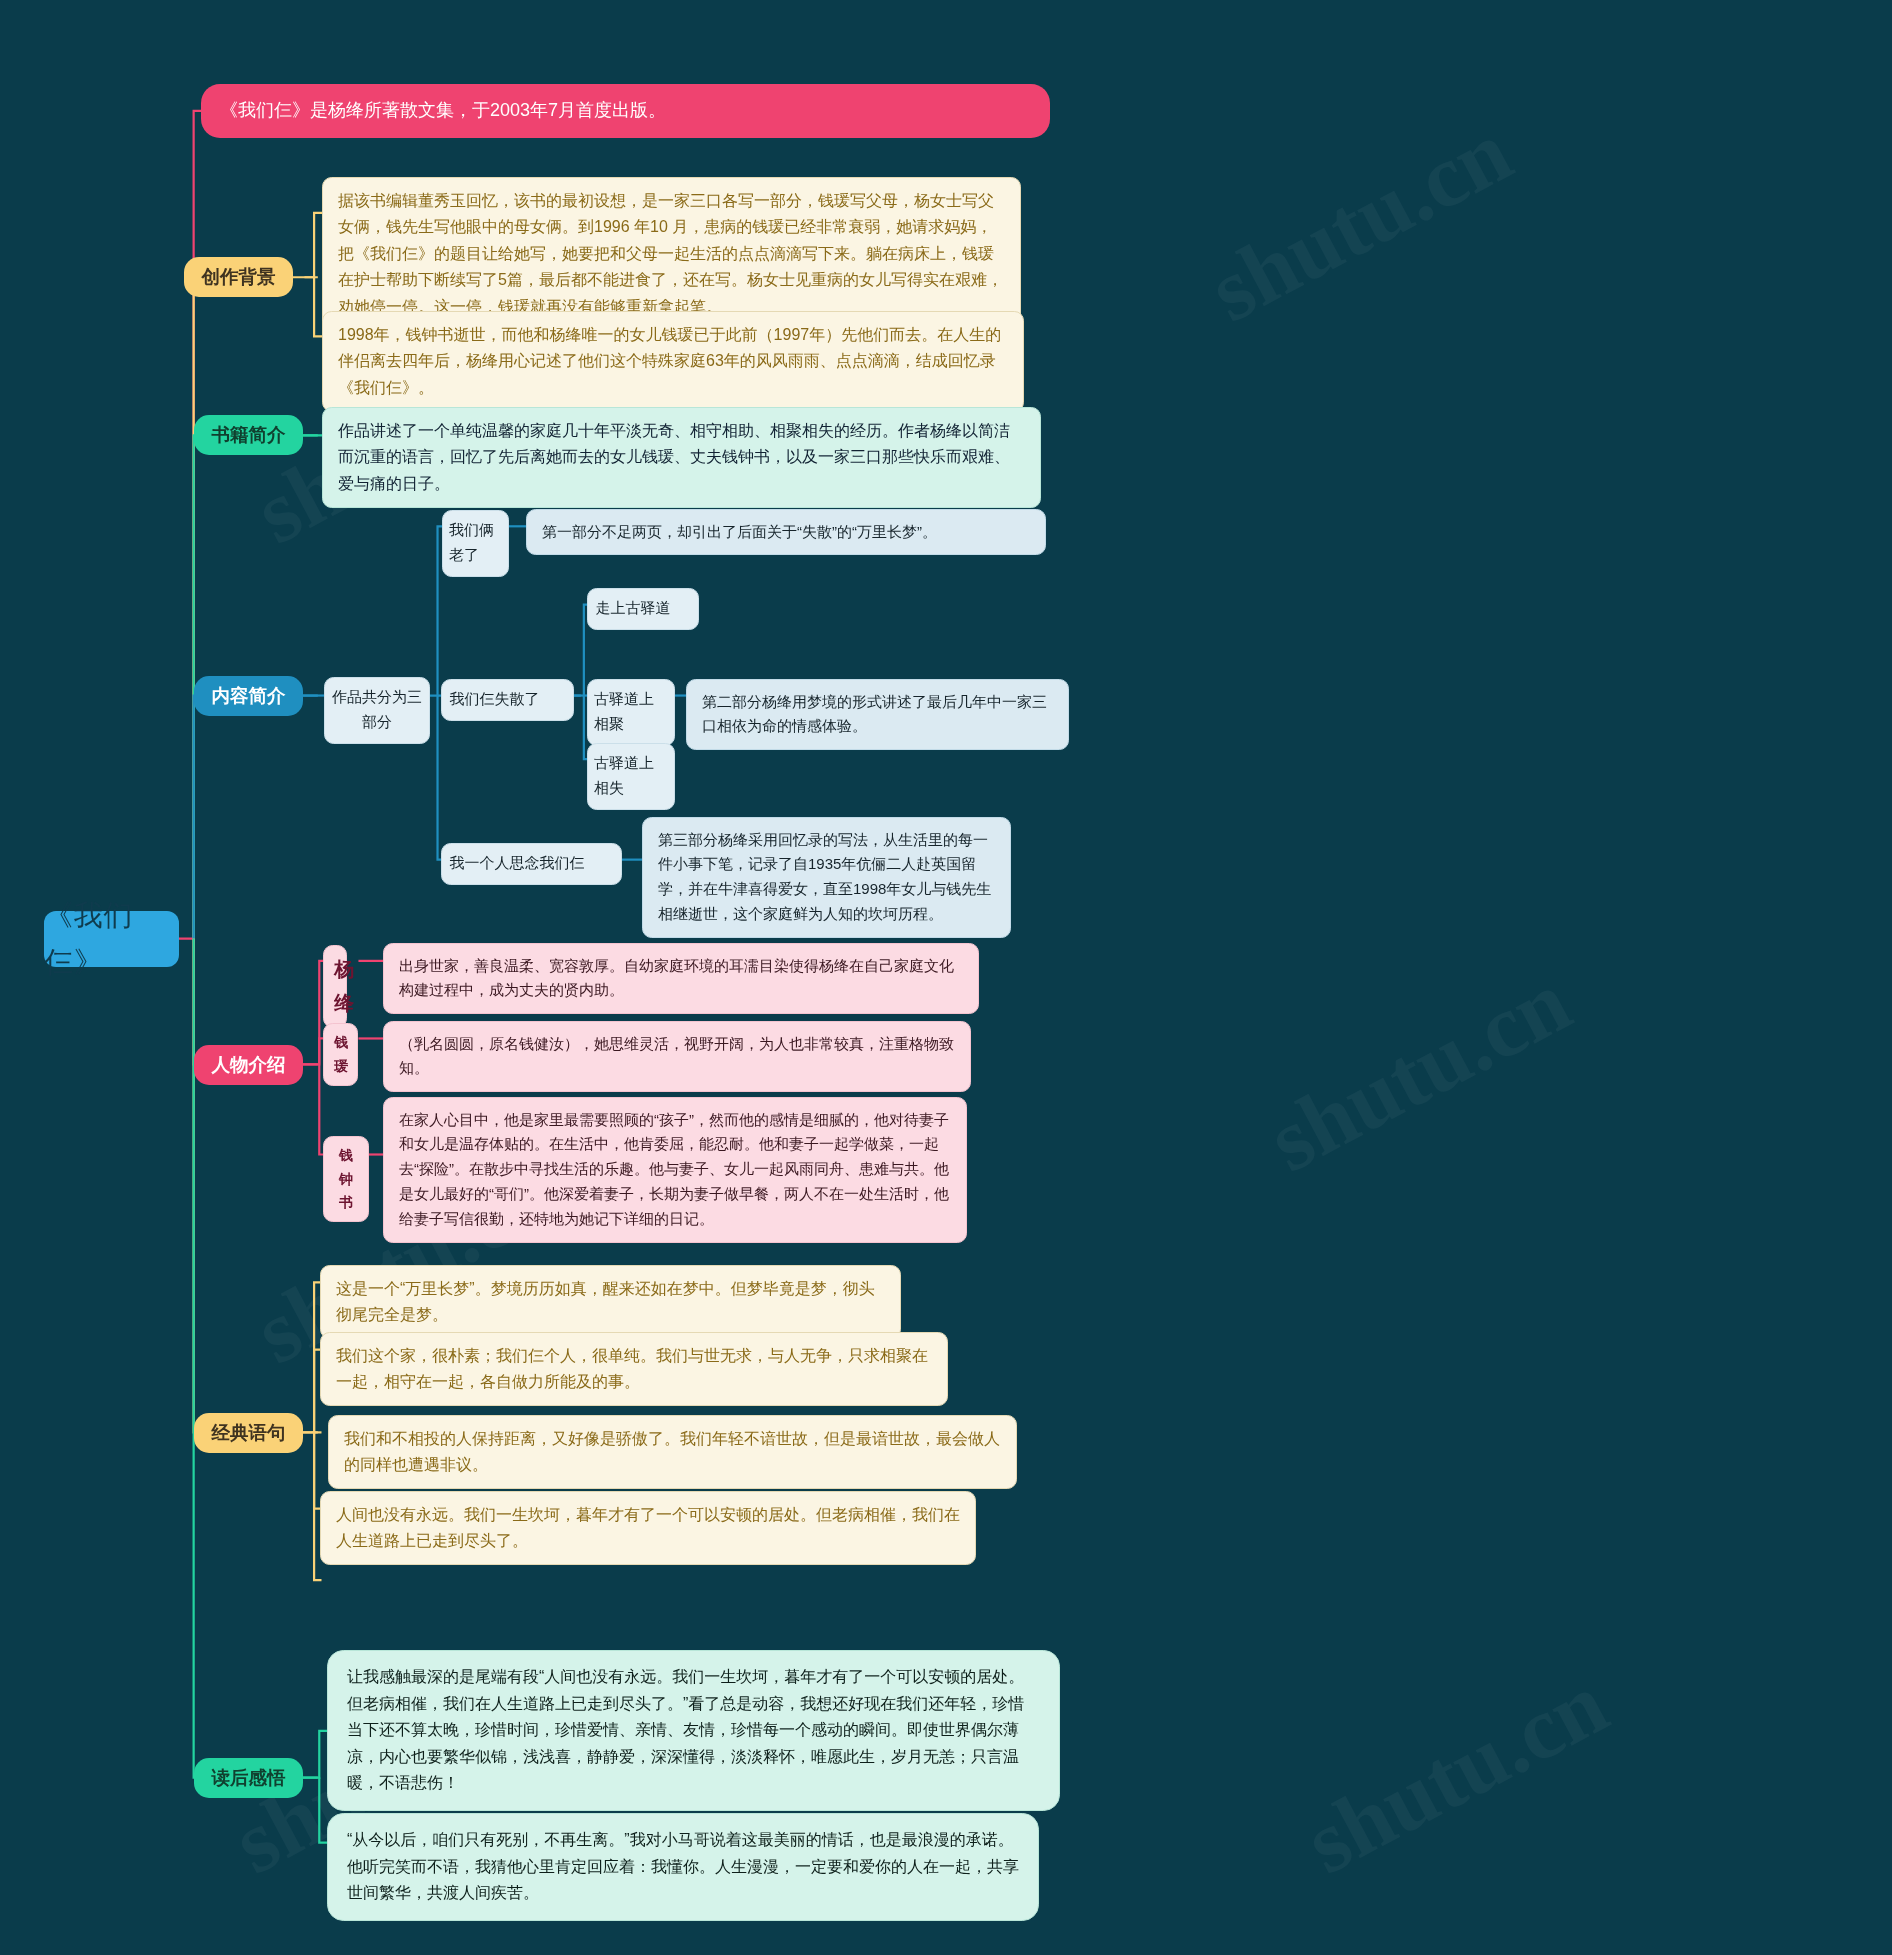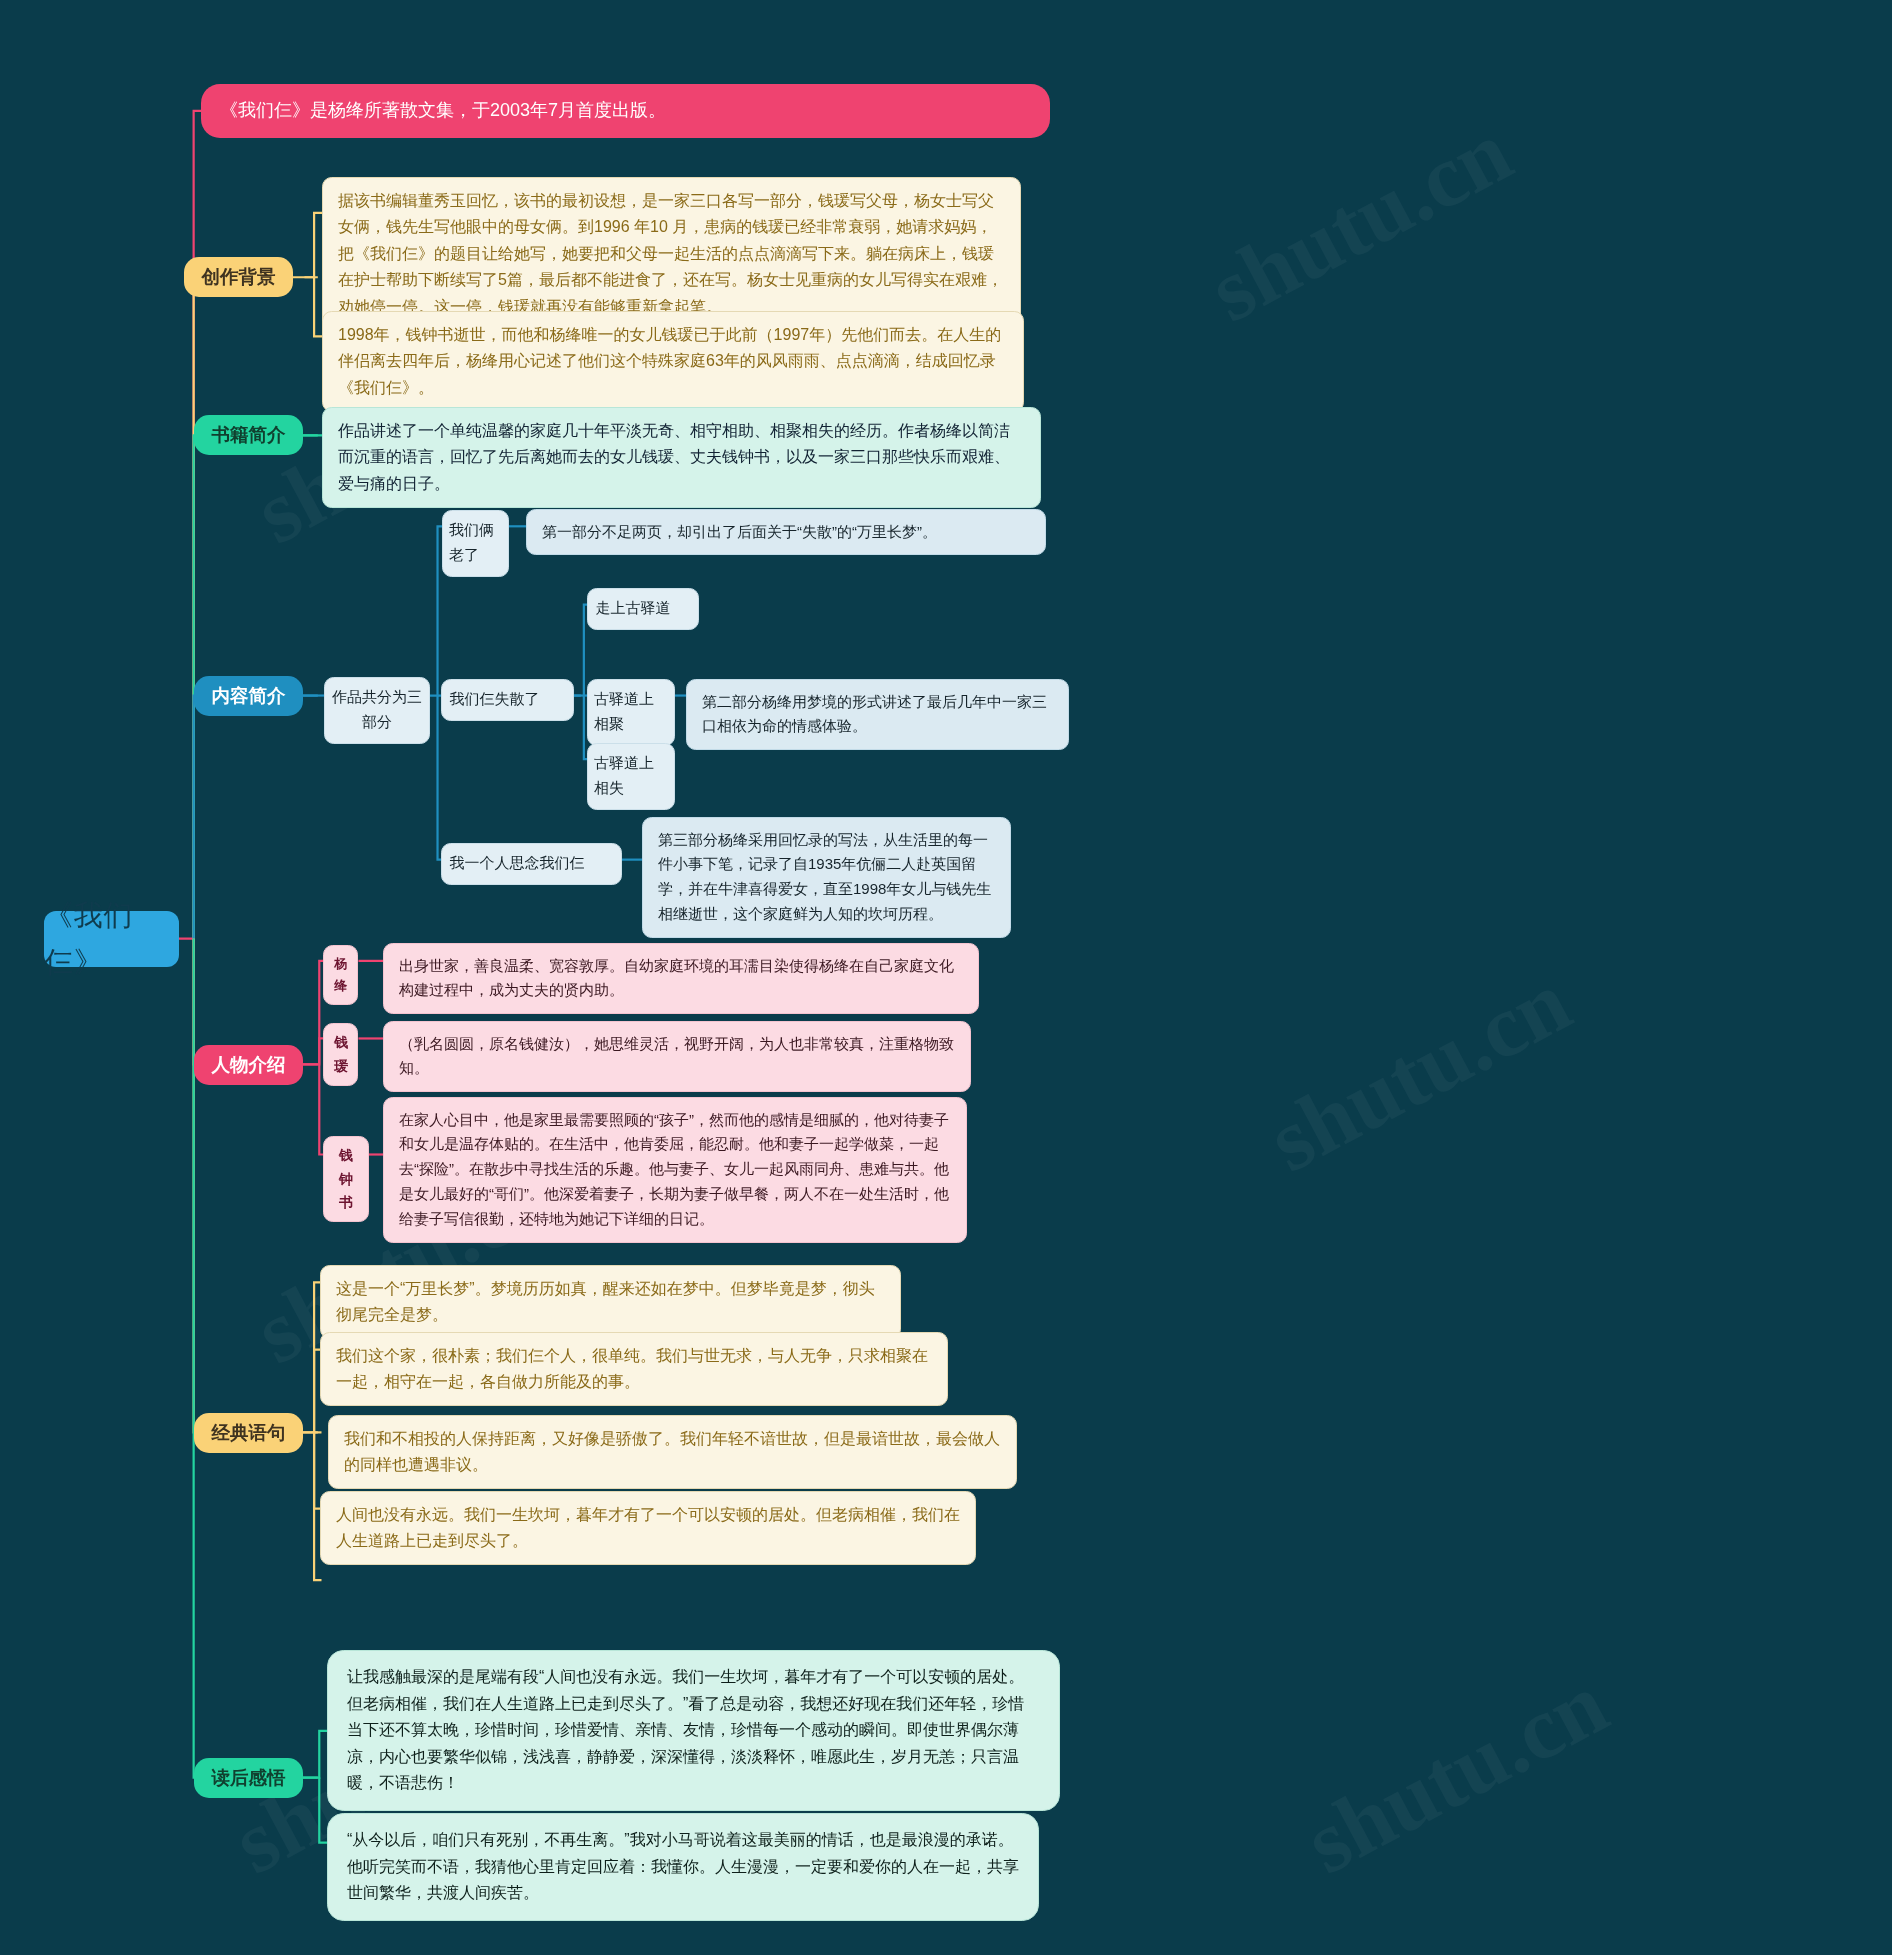--- a/index.html
+++ b/index.html
@@ -189,21 +189,21 @@
   <div class="leaf icepill" style="position:absolute; left:441px; top:843px; width:181px; font-size:15px; padding:7.4px 7.4px;">
     <span>我一个人思念我们仨</span>
   </div>
   <div class="leaf ice" style="position:absolute; left:642px; top:817px; width:369px; font-size:15px;">
     <span>第三部分杨绛采用回忆录的写法，从生活里的每一件小事下笔，记录了自1935年伉俪二人赴英国留学，并在牛津喜得爱女，直至1998年女儿与钱先生相继逝世，这个家庭鲜为人知的坎坷历程。</span>
   </div>
 
   <div class="node pill pink" style="left:194px; top:1045px; width:109px; height:40px;">
     <span class="txt">人物介绍</span>
   </div>
-  <div class="leaf rosepill" style="position:absolute; left:323px; top:945px; width:35px; font-size:13px;">
+  <div class="leaf rosepill" style="position:absolute; left:323px; top:945px; width:24px; font-size:20px;">
     <span>杨绛</span>
   </div>
   <div class="leaf rose" style="position:absolute; left:383px; top:943px; width:596px; font-size:15px;">
     <span>出身世家，善良温柔、宽容敦厚。自幼家庭环境的耳濡目染使得杨绛在自己家庭文化构建过程中，成为丈夫的贤内助。</span>
   </div>
 
   <div class="leaf rosepill" style="position:absolute; left:323px; top:1023px; width:35px; font-size:14px;">
     <span>钱瑗</span>
   </div>
   <div class="leaf rose" style="position:absolute; left:383px; top:1021px; width:588px; font-size:15px;">

